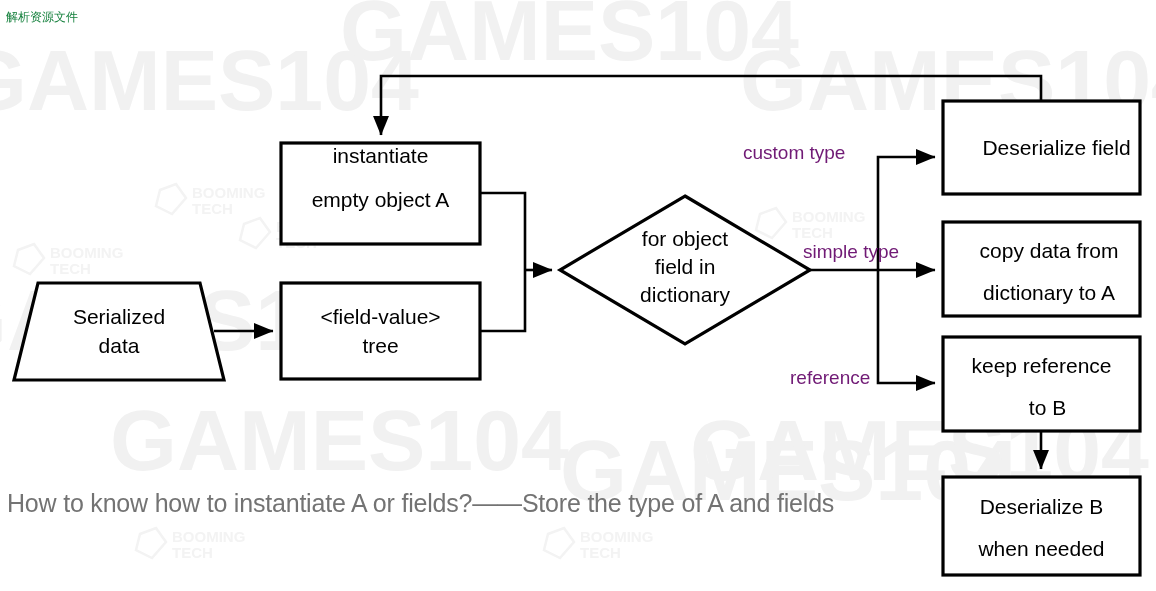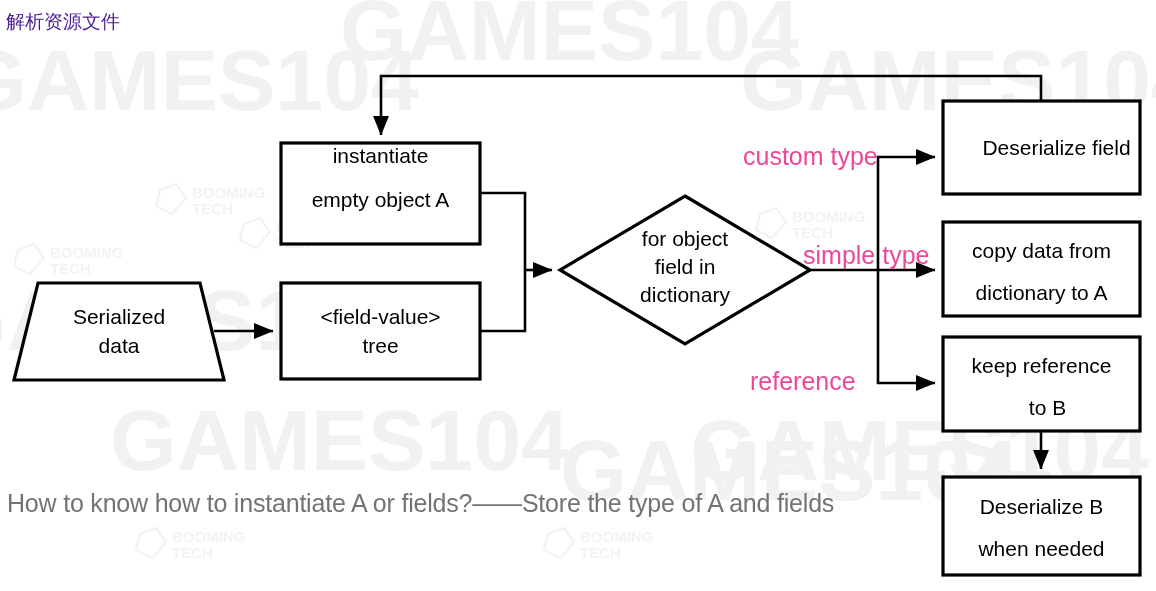--- a/index.html
+++ b/index.html
@@ -27,22 +27,22 @@
     position: absolute;
     left: 0; top: 0;
     width: 1156px;
     height: 591px;
     z-index: 2;
   }
   .page-title {
     position: absolute;
     left: 6px;
     top: 9px;
-    font-size: 19px;
-    color: #4c1d95;
+    font-size: 12px;
+    color: #15803d;
     z-index: 3;
     white-space: nowrap;
   }
   .note-line {
     position: absolute;
     left: 7px;
     top: 489px;
     font-size: 25px;
     color: #737373;
     z-index: 3;
@@ -56,22 +56,22 @@
     font-size: 21px;
     text-align: center;
     line-height: 1.0;
     white-space: nowrap;
     pointer-events: none;
   }
   .node-label .ln { display: block; }
   .edge-label {
     position: absolute;
     z-index: 3;
-    color: #ec4899;
-    font-size: 25px;
+    color: #701a75;
+    font-size: 19px;
     white-space: nowrap;
   }
   .wm-text {
     font-family: "Liberation Sans", sans-serif;
     font-weight: bold;
     font-size: 86px;
     fill: #f1f1f1;
   }
   .wm-small {
     font-family: "Liberation Sans", sans-serif;
@@ -187,34 +187,34 @@
   <div class="node-label" style="left:585px; top:228px; width:200px;">
     <span class="ln">for object</span>
     <span class="ln" style="margin-top:7px;">field in</span>
     <span class="ln" style="margin-top:7px;">dictionary</span>
   </div>
 
   <div class="node-label" style="left:943px; top:137px; width:227px;">
     <span class="ln">Deserialize field</span>
   </div>
 
-  <div class="node-label" style="left:943px; top:240px; width:197px;">
+  <div class="node-label" style="left:943px; top:240px; width:212px;">
     <span class="ln">copy data from</span>
     <span class="ln" style="margin-top:21px;">dictionary to A</span>
   </div>
 
   <div class="node-label" style="left:943px; top:355px; width:197px;">
     <span class="ln">keep reference</span>
     <span class="ln" style="margin-top:21px;padding-left:12px;">to B</span>
   </div>
 
   <div class="node-label" style="left:943px; top:496px; width:197px;">
     <span class="ln">Deserialize B</span>
     <span class="ln" style="margin-top:21px;">when needed</span>
   </div>
 
   <div class="edge-label" style="left:743px; top:142px;">custom type</div>
   <div class="edge-label" style="left:803px; top:241px;">simple type</div>
-  <div class="edge-label" style="left:750px; top:367px;">reference</div>
+  <div class="edge-label" style="left:790px; top:367px;">reference</div>
 
   <div class="note-line">How to know how to instantiate A or fields?——Store the type of A and fields</div>
 
 </div>
 
 </body></html>

